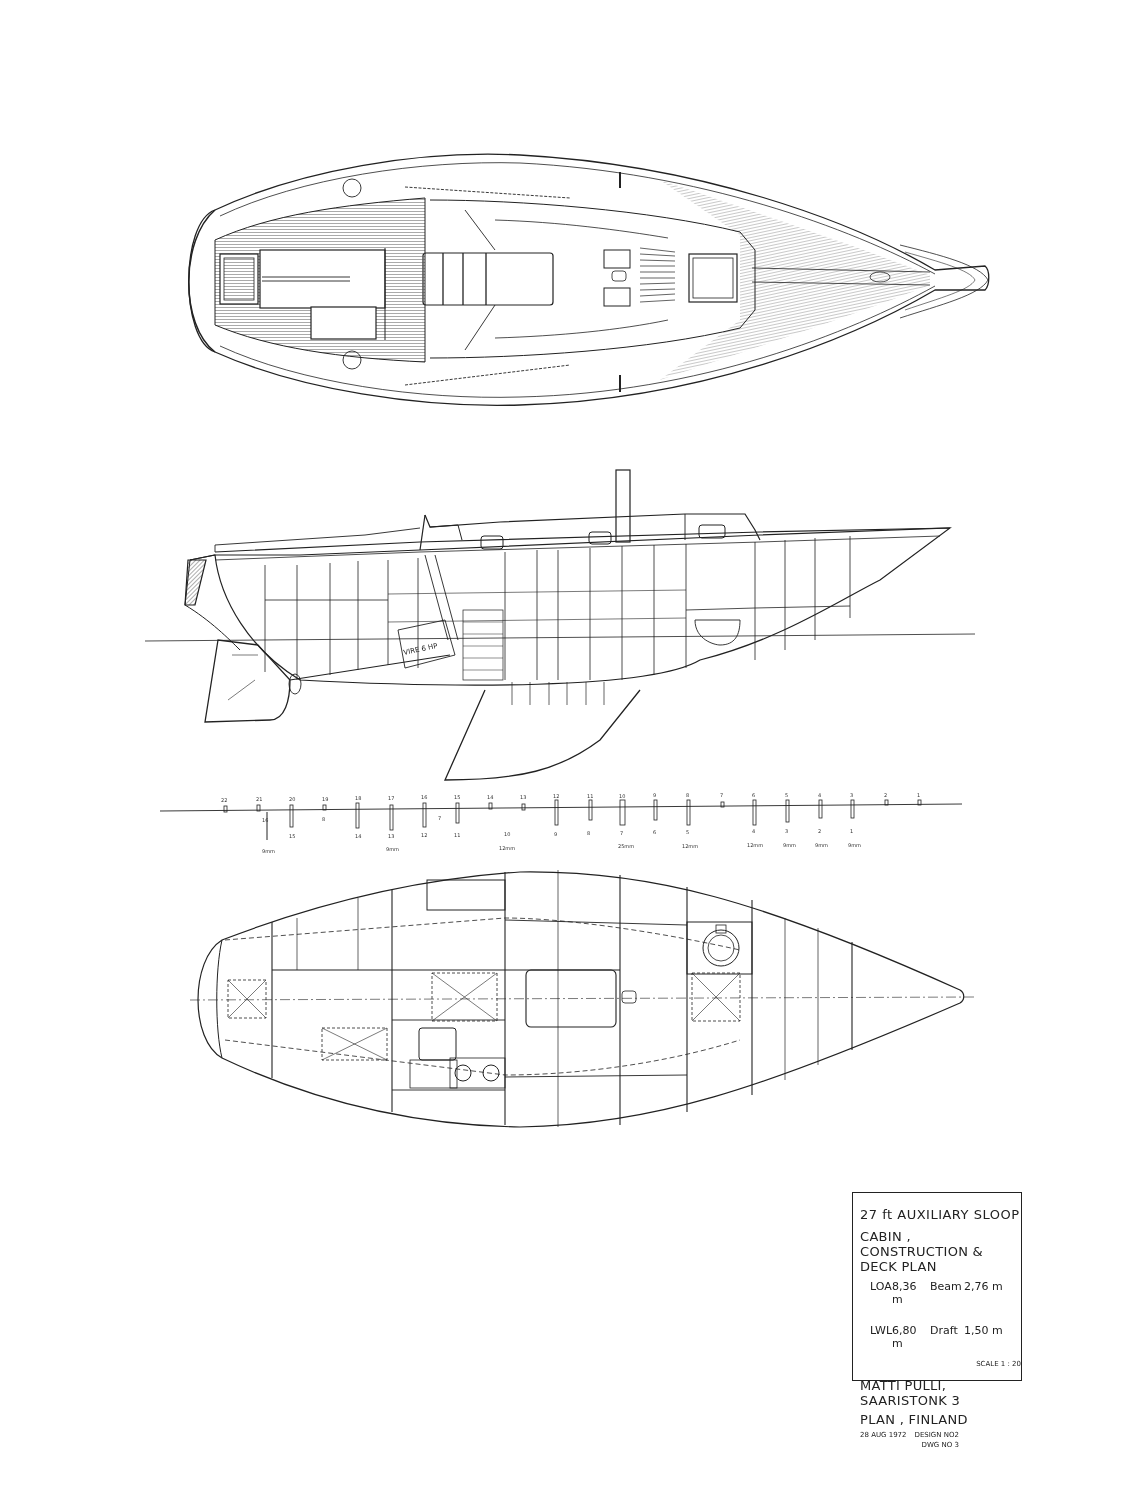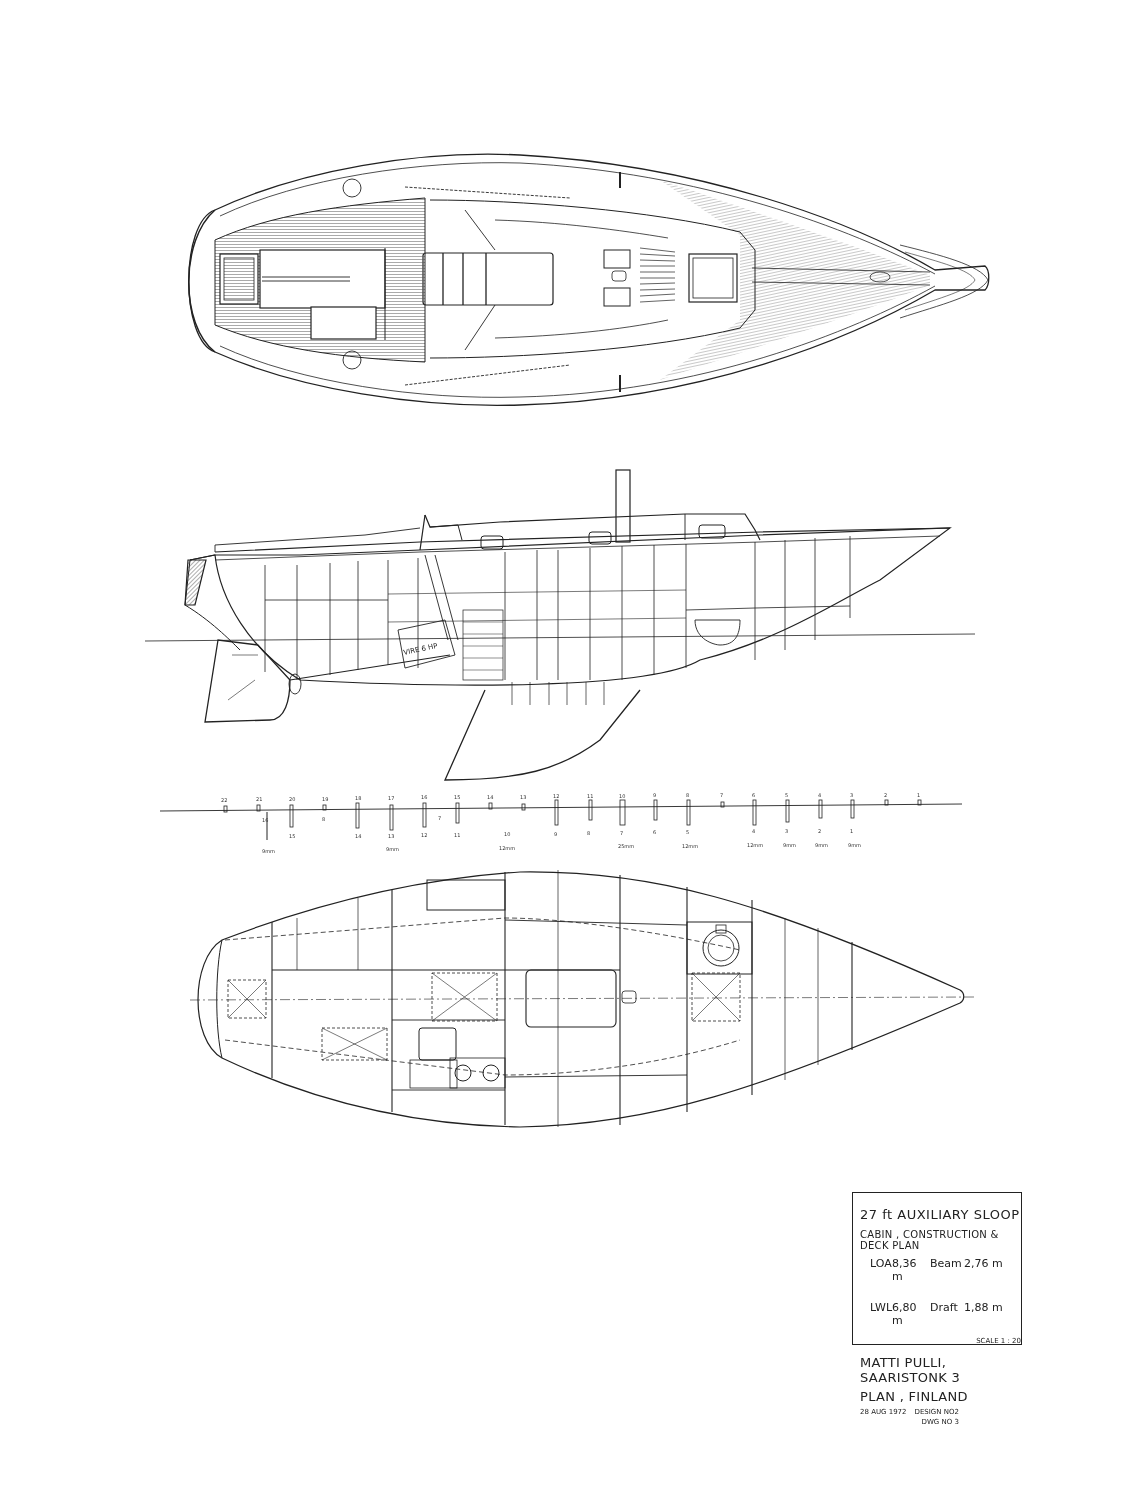--- a/index.html
+++ b/index.html
@@ -1,24 +1,24 @@
 <!DOCTYPE html>
 <html><head>
 <meta charset="utf-8">
 <style>
   html, body { margin: 0; padding: 0; background: #ffffff; }
   body { width: 1134px; height: 1512px; position: relative; overflow: hidden;
          font-family: "DejaVu Sans", sans-serif; color: #1a1a1a; }
   svg { position: absolute; left: 0; top: 0; }
   .lbl { font-family: "DejaVu Sans", sans-serif; font-size: 5px; fill: #333; }
-  .title-block { position: absolute; left: 852px; top: 1192px; width: 170px; height: 153px;
+  .title-block { position: absolute; left: 852px; top: 1192px; width: 170px; height: 189px;
                  border: 1.5px solid #222; box-sizing: border-box; padding: 14px 0 0 7px;
                  font-family: "DejaVu Sans", sans-serif; color: #222; }
   .tb-title { font-size: 13px; letter-spacing: 0.5px; margin-bottom: 7px; }
-  .tb-sub { font-size: 10px; letter-spacing: 0.3px; margin-bottom: 6px; }
+  .tb-sub { font-size: 13px; letter-spacing: 0.3px; margin-bottom: 6px; }
   .tb-dims { font-size: 11px; display: grid; grid-template-columns: 22px 38px 34px 40px; row-gap: 18px;
              margin-left: 10px; margin-bottom: 10px; }
   .tb-scale { font-size: 7px; text-align: right; margin: 0 0 10px -7px; }
   .tb-line { font-size: 13px; letter-spacing: 0.3px; margin-bottom: 4px; }
   .tb-row { font-size: 7px; display: flex; gap: 8px; }
   .tb-col { display: flex; flex-direction: column; gap: 2px; text-align: right; }
 </style>
 </head>
 <body>
 
@@ -340,21 +340,21 @@
   <div class="tb-title">27 ft  AUXILIARY  SLOOP</div>
   <div class="tb-sub">CABIN , CONSTRUCTION &amp; DECK PLAN</div>
   <div class="tb-dims">
     <span>LOA</span>
     <span>8,36 m</span>
     <span>Beam</span>
     <span>2,76 m</span>
     <span>LWL</span>
     <span>6,80 m</span>
     <span>Draft</span>
-    <span>1,88 m</span>
+    <span>1,50 m</span>
   </div>
   <div class="tb-scale">SCALE  1 : 20</div>
   <div class="tb-line">MATTI  PULLI,  SAARISTONK  3</div>
   <div class="tb-line">PLAN , FINLAND</div>
   <div class="tb-row">
     <span>28 AUG 1972</span>
     <div class="tb-col">
       <span>DESIGN  NO2</span>
       <span>DWG  NO 3</span>
     </div>

